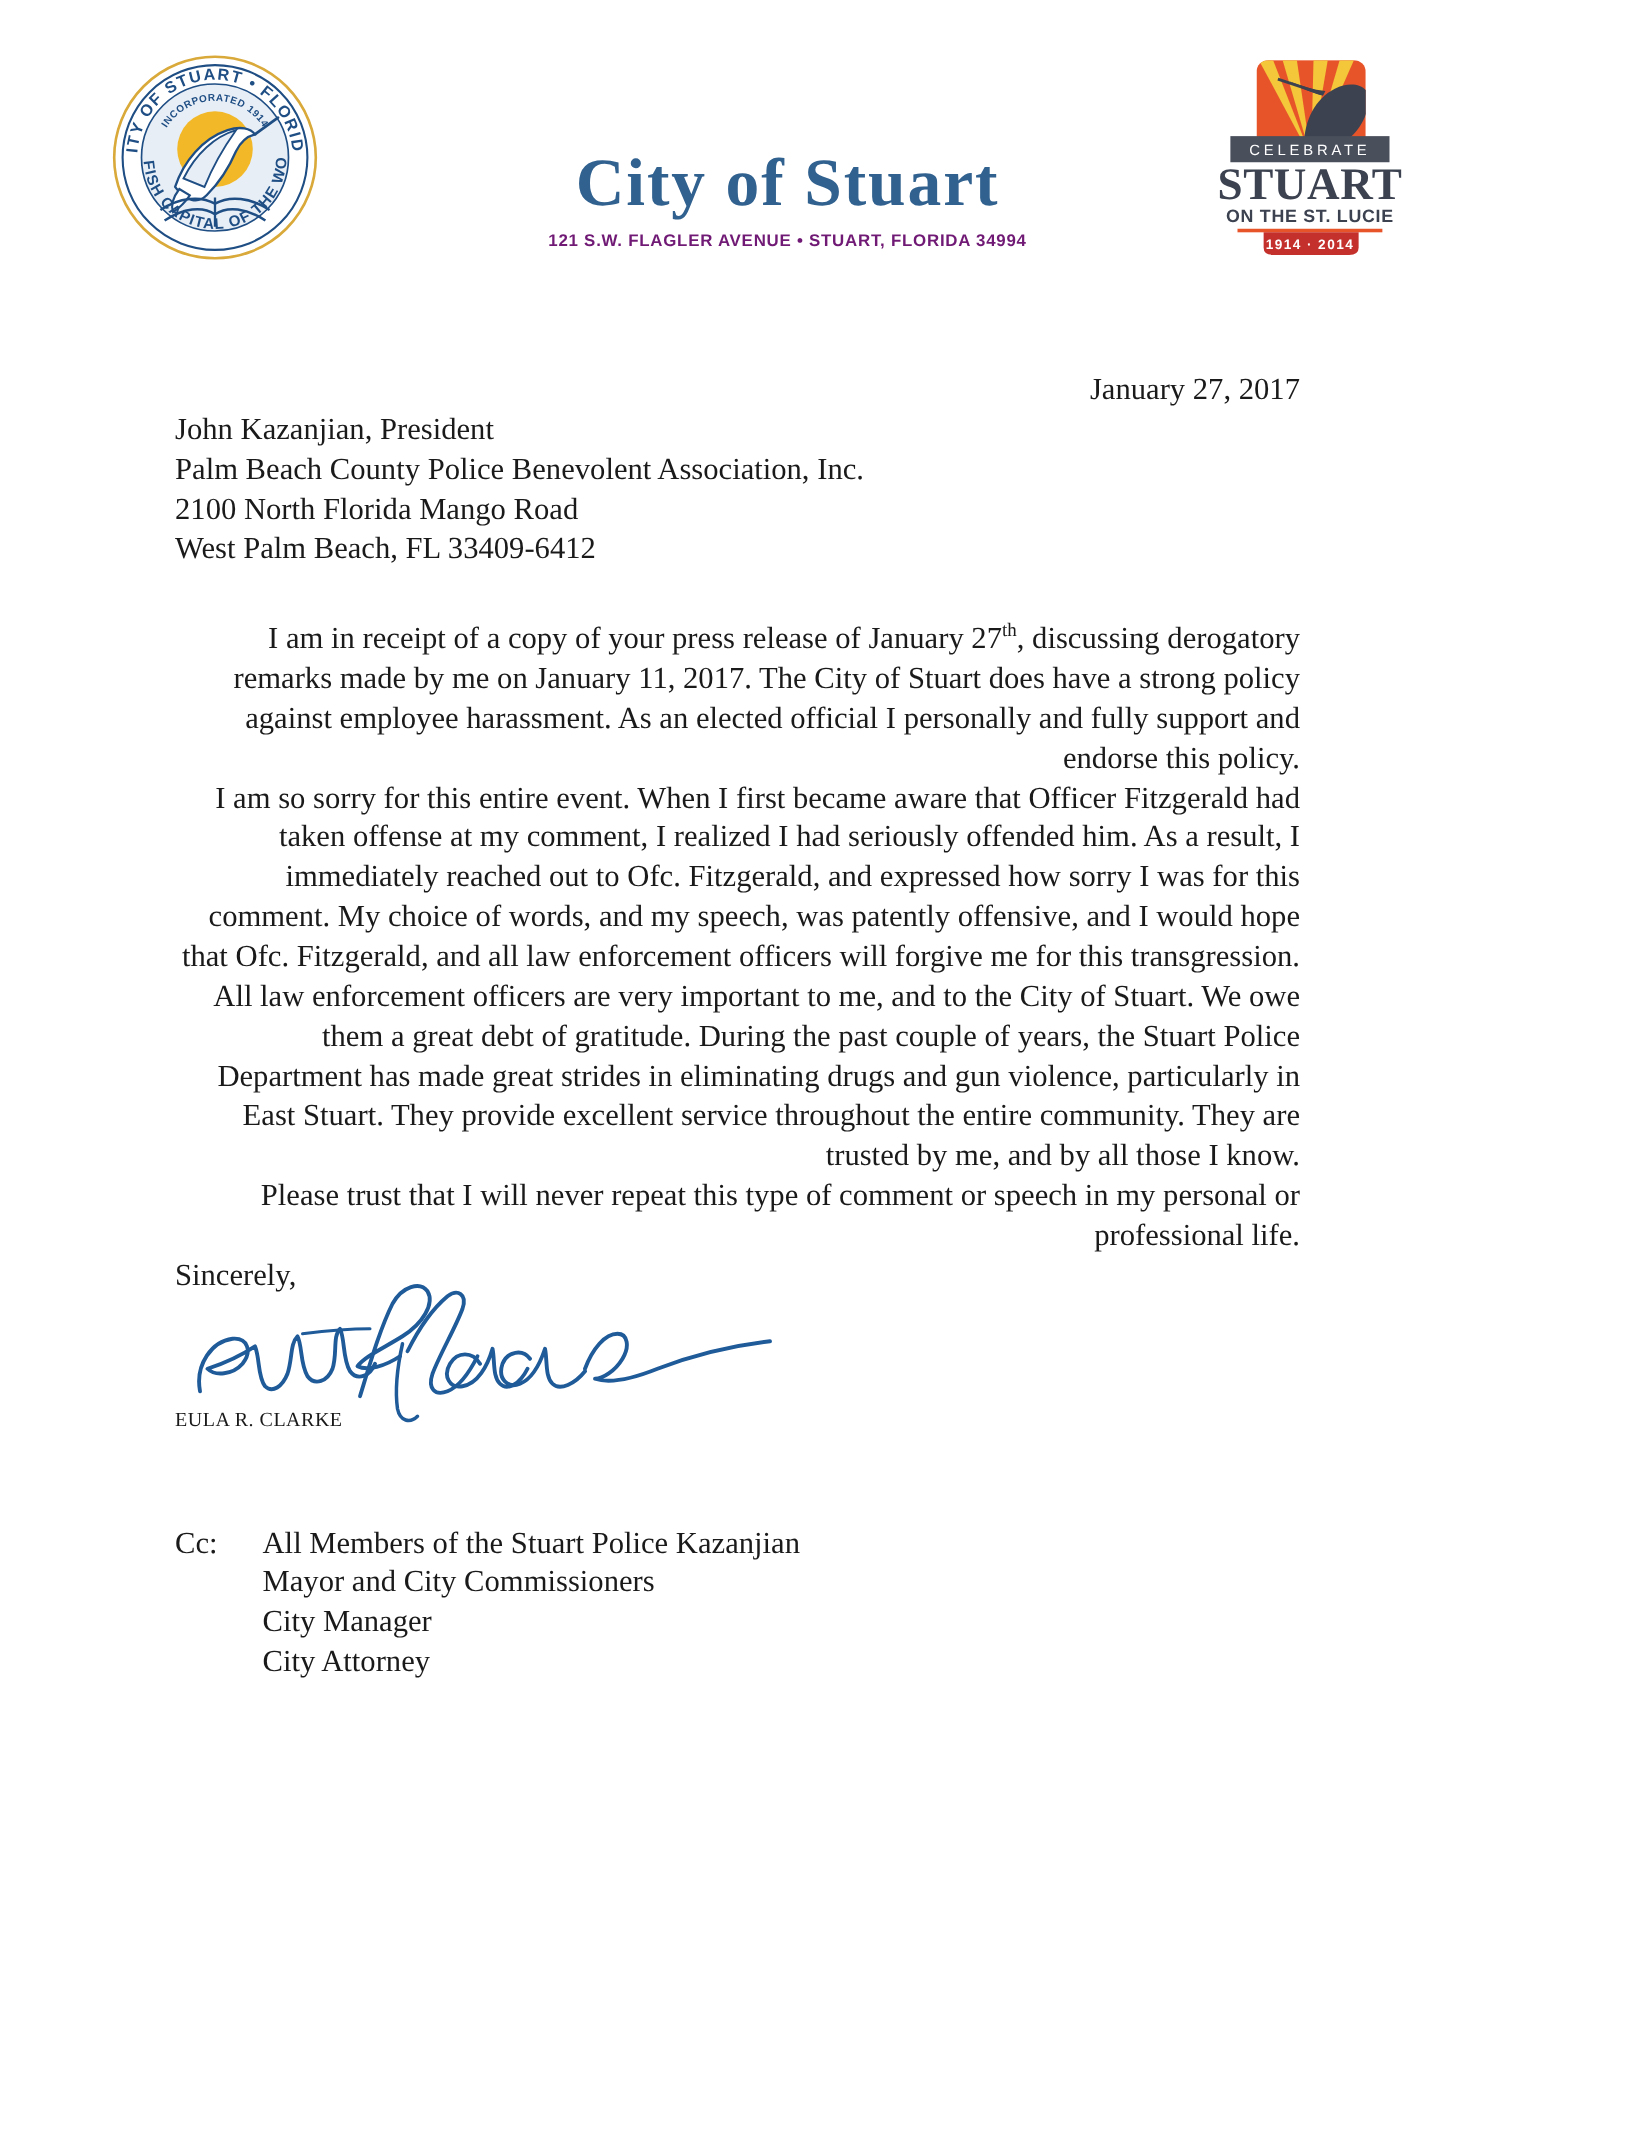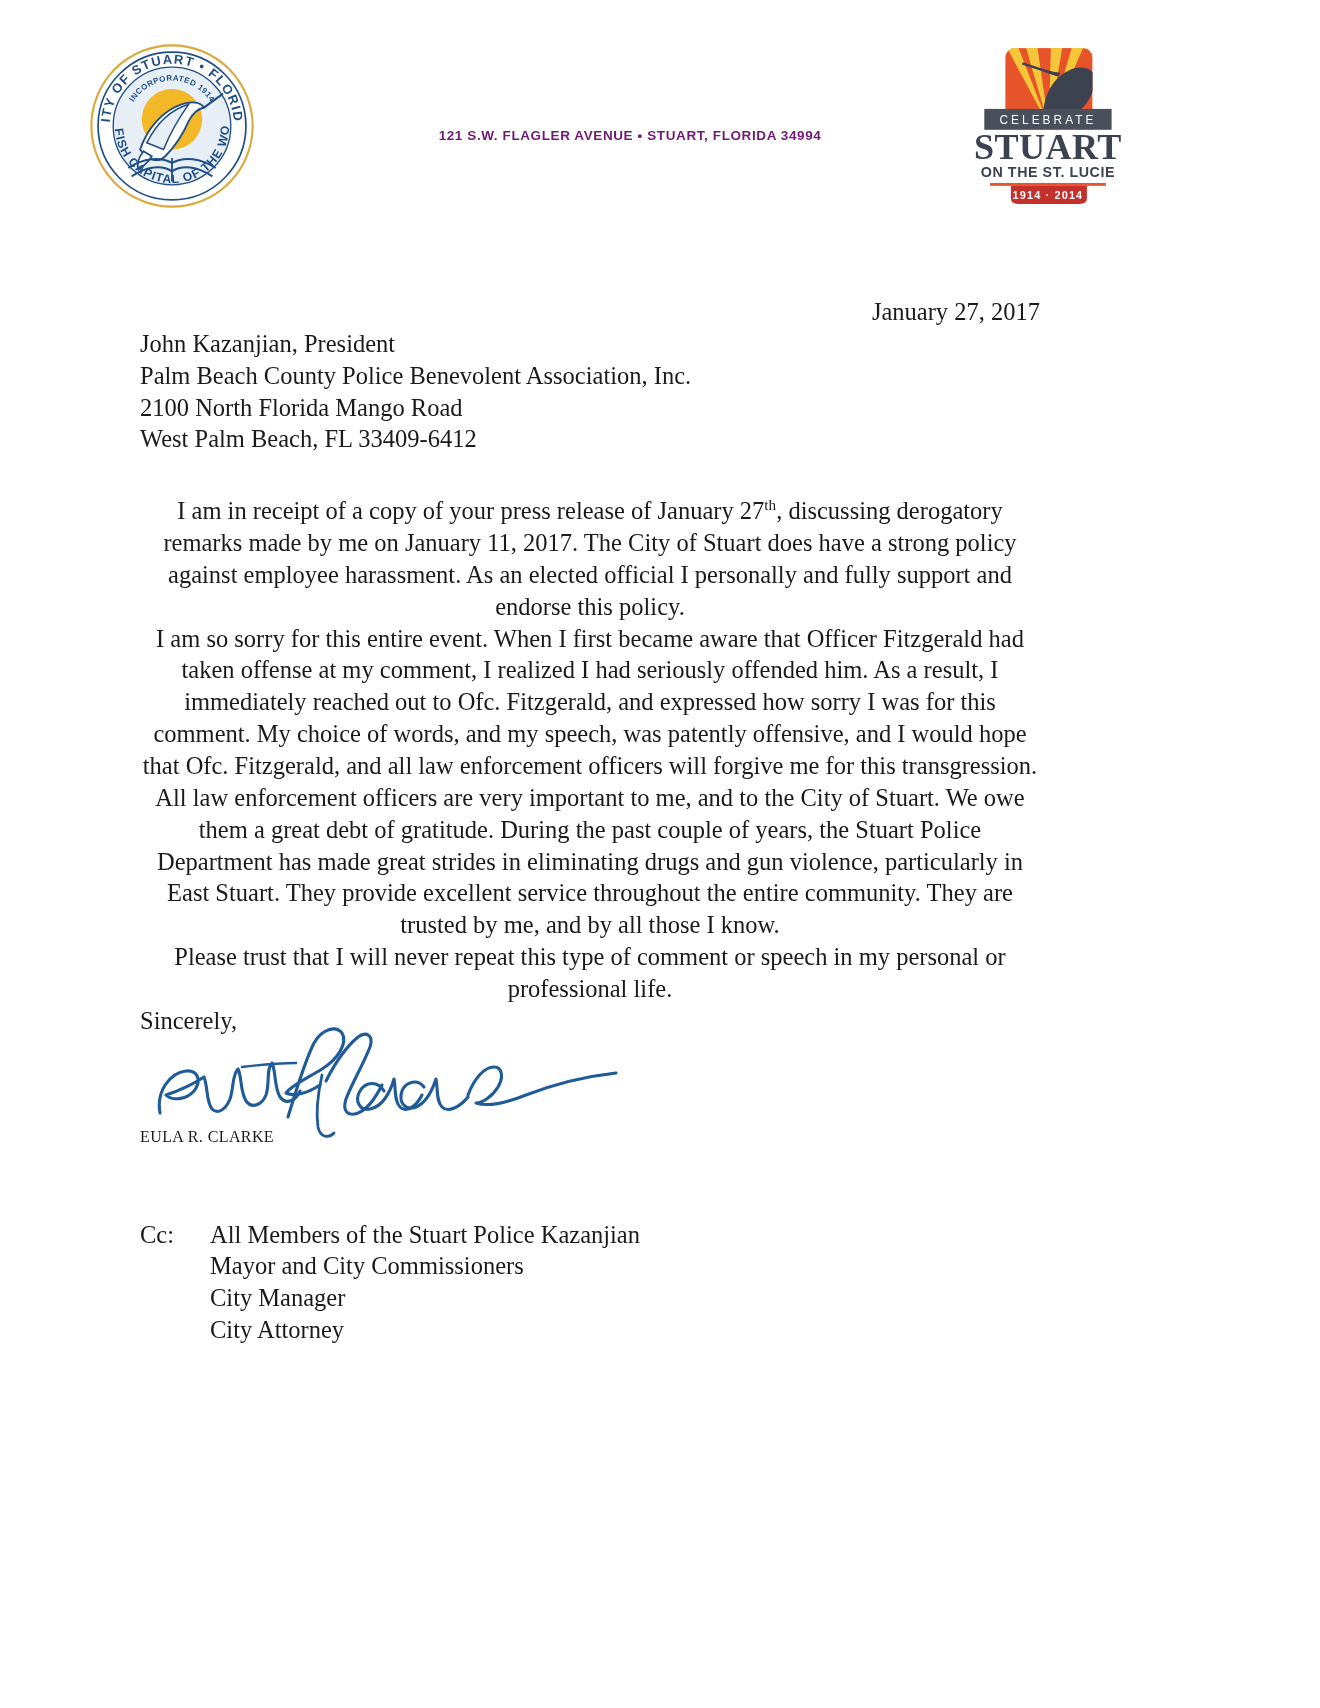--- a/index.html
+++ b/index.html
@@ -79,21 +79,21 @@
 
   .date-line { margin-bottom: 44px; text-align: right; }
 
   .recipient { margin-bottom: 40px; }
   .recipient .addr-line { display: block; }
 
   .salutation { margin-bottom: 38px; }
 
   .body-para {
     margin-bottom: 30px;
-    text-align: center;
+    text-align: right;
   }
   sup {
     font-size: 0.62em;
     vertical-align: super;
     line-height: 0;
   }
 
   .closing { margin-top: 6px; }
 
   
@@ -165,20 +165,21 @@
       <text font-family="Liberation Sans, sans-serif" font-size="14.5" font-weight="bold" fill="#1f4e84" letter-spacing="1.2">
         <textPath href="#arcBottom" startOffset="50%" text-anchor="middle">SAILFISH CAPITAL OF THE WORLD</textPath>
       </text>
       <text font-family="Liberation Sans, sans-serif" font-size="9.5" font-weight="bold" fill="#1f4e84" letter-spacing="0.6">
         <textPath href="#arcInner" startOffset="50%" text-anchor="middle">INCORPORATED 1914</textPath>
       </text>
     </svg>
   </div>
 
   <div class="masthead">
+    <div class="org-title">City of Stuart</div>
     <div class="org-address">121 S.W. FLAGLER AVENUE • STUART, FLORIDA 34994</div>
   </div>
 
   <div class="centennial">
     <svg class="centennial-svg" viewBox="0 0 200 168">
 
       <clipPath id="tileClip">
           <rect x="56" y="2" width="92" height="78" rx="10"></rect>
         </clipPath>
       <g clip-path="url(#tileClip)">

